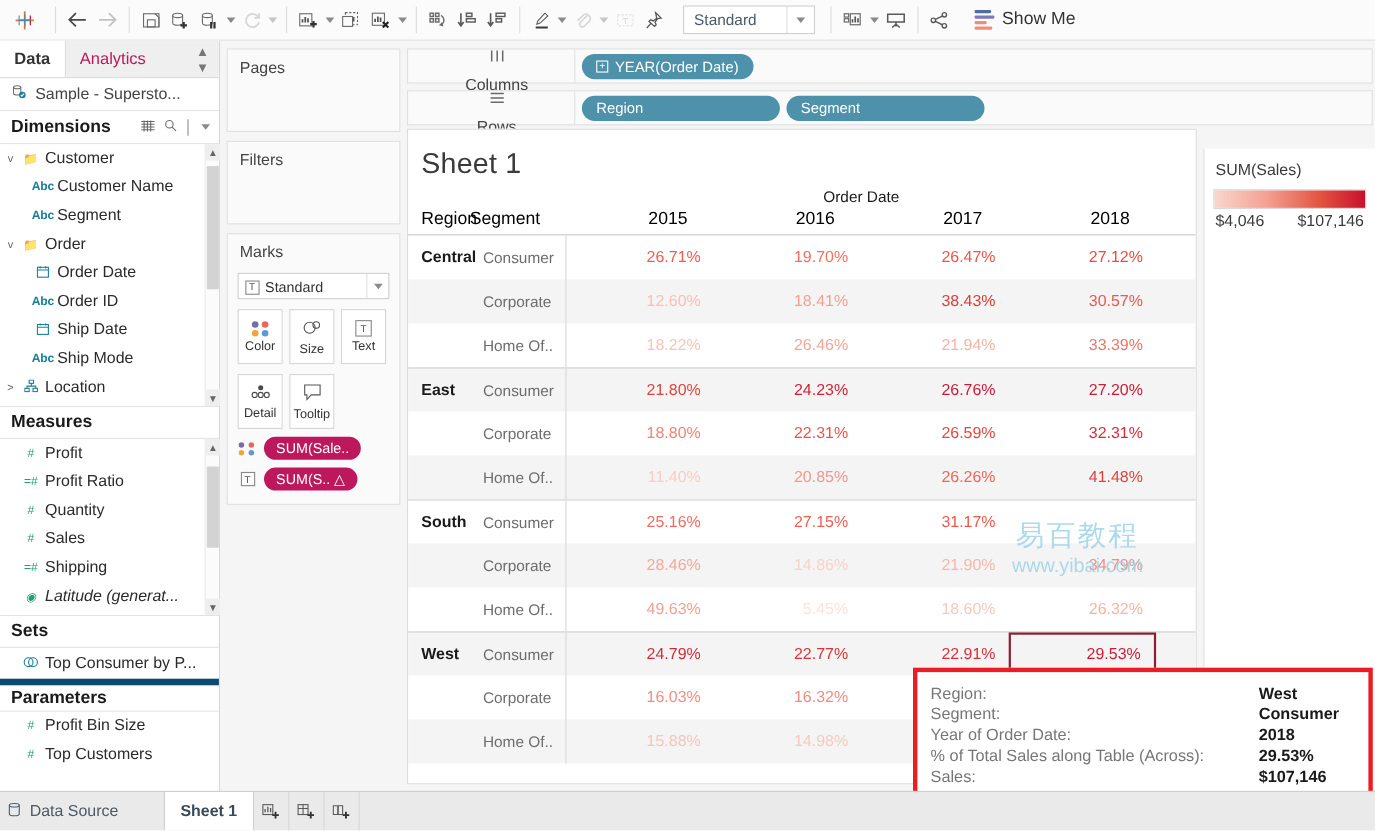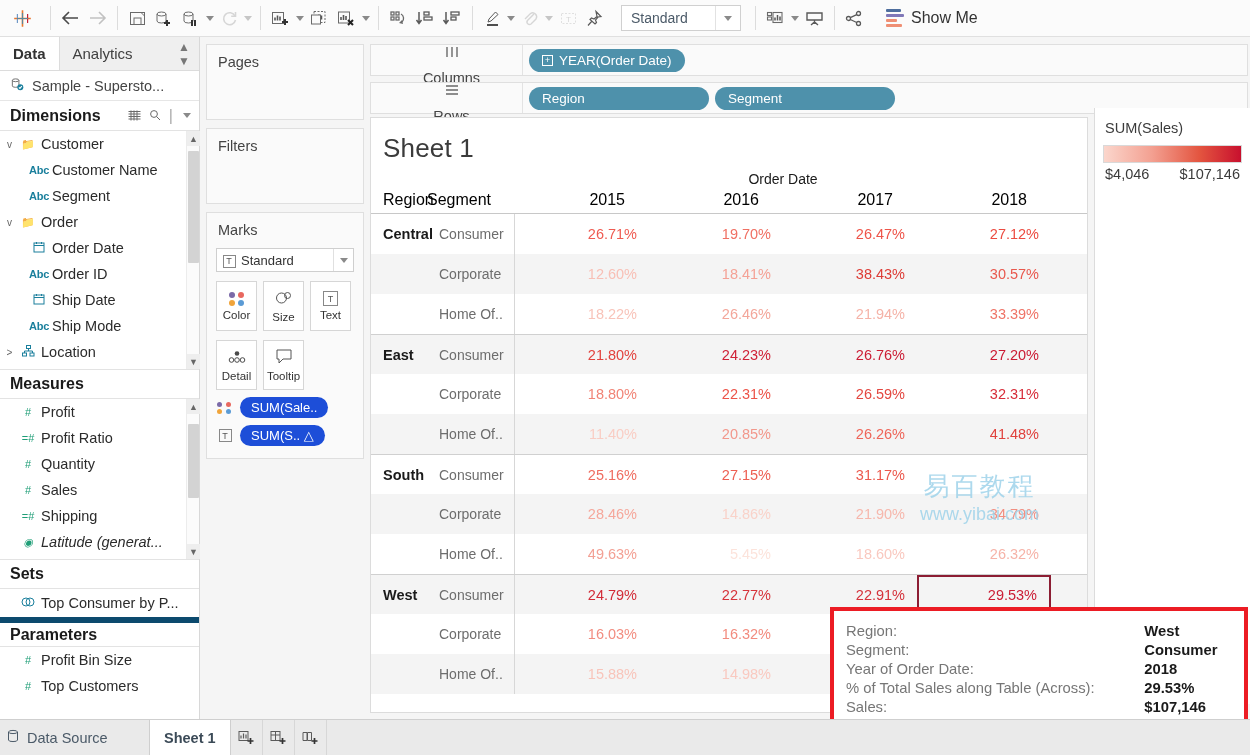--- a/index.html
+++ b/index.html
@@ -75,21 +75,21 @@
     background: #efefef;
   }
   .pane-tab {
     display: flex; align-items: center; padding: 0 13px;
     font-size: 15px; color: #333;
   }
   .pane-tab.active {
     background: #fff; font-weight: bold;
     border-right: 1px solid #dcdcdc;
   }
-  .pane-tab.inactive { color: #404040; }
+  .pane-tab.inactive { color: #be185d; }
   .pane-tab-spacer { flex: 1; }
   .sortglyph { padding-right: 9px; display: flex; align-items: center; color: #777; font-size: 12px; }
   .ds-row {
     height: 30px; display: flex; align-items: center; gap: 7px;
     padding-left: 10px; font-size: 14.5px; color: #444;
     border-bottom: 1px solid #e6e6e6;
   }
   .section-head {
     height: 30px; display: flex; align-items: center;
     padding-left: 10px; font-size: 16px; font-weight: bold; color: #1a1a1a;
@@ -153,21 +153,21 @@
   .shelf-btn {
     width: 41px; height: 50px; border: 1px solid #d6d6d6; background: #fff;
     display: flex; flex-direction: column; align-items: center; justify-content: center;
     gap: 3px; font-size: 11.5px; color: #333;
   }
   .dots4 { display: grid; grid-template-columns: 7px 7px; grid-gap: 2px; }
   .dot { width: 6px; height: 6px; border-radius: 50%; }
   .pill-row { display: flex; align-items: center; gap: 6px; margin: 7px 0 0 9px; }
   .pill-ic { width: 18px; display: flex; justify-content: center; }
   .pill {
-    background: #1d4ed8; color: #fff; font-size: 13px;
+    background: #be185d; color: #fff; font-size: 13px;
     border-radius: 11px; height: 21px; padding: 0 11px;
     display: flex; align-items: center; gap: 6px; white-space: nowrap;
   }
   .tbox {
     width: 13px; height: 13px; border: 1px solid #888; color: #555;
     font-size: 9px; display: flex; align-items: center; justify-content: center;
   }
 
   
   .shelf {
@@ -228,21 +228,21 @@
   }
   .c-val {
     width: 134px; text-align: right; padding-right: 12px;
     align-self: stretch; display: flex; align-items: center; justify-content: flex-end;
   }
   .c-val.sel { border: 2px solid #8c1d33; }
   .grouprule { border-top: 1px solid #d0d0d0; }
 
   
   .legend {
-    position: absolute; left: 1094px; top: 108px;
+    position: absolute; left: 1094px; top: 135px;
     width: 156px; height: 596px;
     background: #fff; border-left: 1px solid #dcdcdc;
   }
   .legend-title { font-size: 14.5px; color: #3b3b3b; padding: 12px 0 0 10px; }
   .legend-ramp {
     margin: 9px 8px 0 8px; height: 18px;
     border: 1px solid #d9d9d9;
     background: linear-gradient(to right, #fbd6cc 0%, #f3a091 35%, #e3543f 70%, #c8102e 100%);
   }
   .legend-vals {

